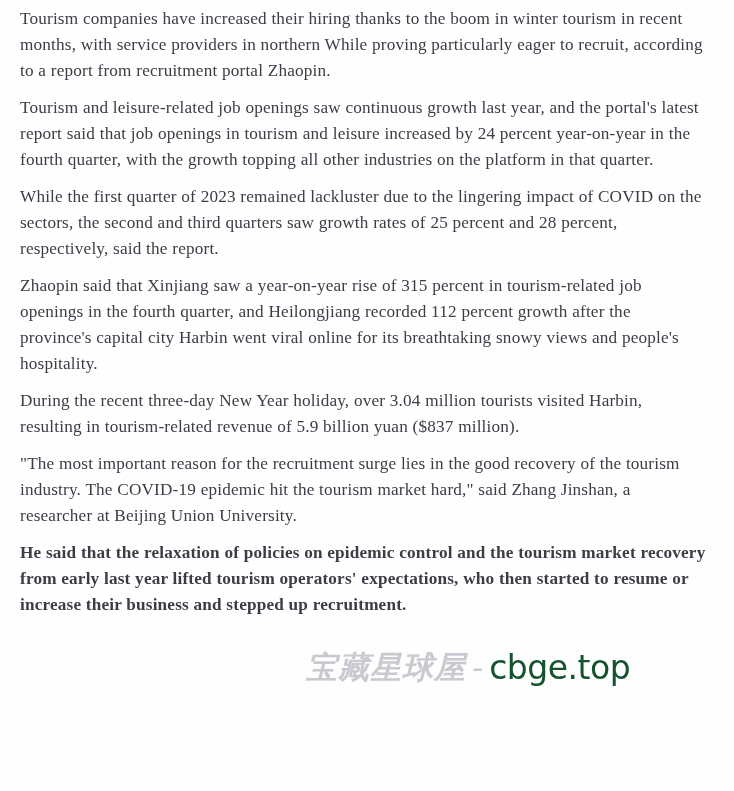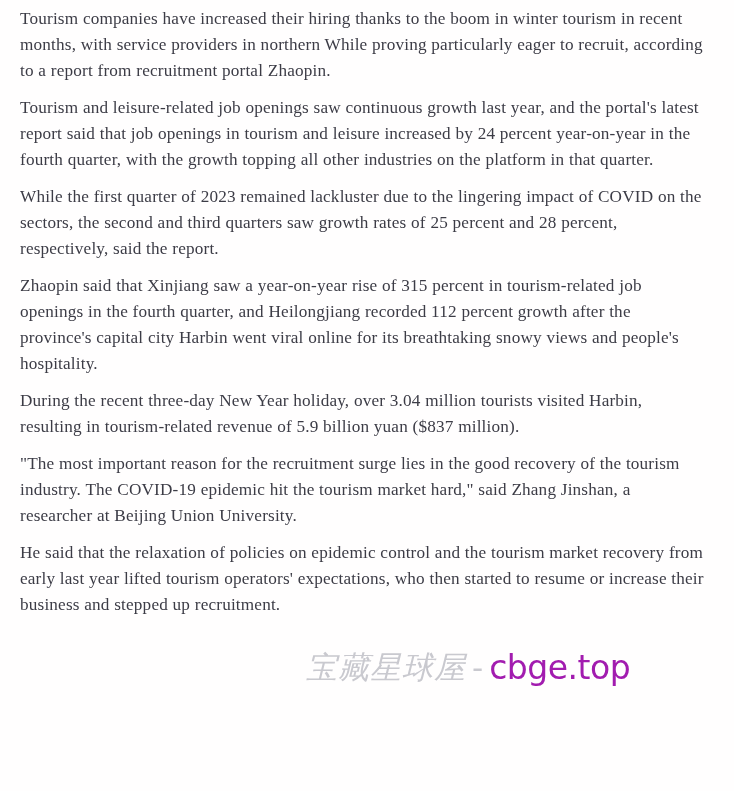--- a/index.html
+++ b/index.html
@@ -28,54 +28,55 @@
     font-size: 17.2px;
     line-height: 26px;
     color: #3c3c46;
     margin: 0 0 11px 0;
     text-align: left;
     letter-spacing: 0.01em;
     word-spacing: 0.01em;
   }
   .para:last-child {
     margin-bottom: 7px;
+    font-weight: bold;
   }
   #watermark {
     position: absolute;
     left: 306px;
     top: 645px;
     width: 360px;
     height: 44px;
     pointer-events: none;
     user-select: none;
     display: flex;
     align-items: center;
     white-space: nowrap;
   }
   #watermark .wm-cn {
     font-family: "DejaVu Sans", "Liberation Sans", sans-serif;
     font-size: 31px;
     font-style: italic;
-    font-weight: 400;
+    font-weight: 700;
     color: #c9c9cf;
     letter-spacing: 1px;
     line-height: 1;
   }
   #watermark .wm-sep {
     font-family: "DejaVu Sans", "Liberation Sans", sans-serif;
     font-size: 31px;
     color: #c9c9cf;
     padding: 0 6px;
     line-height: 1;
   }
   #watermark .wm-url {
     font-family: "DejaVu Sans", "Liberation Sans", sans-serif;
     font-size: 33px;
     font-weight: 400;
-    color: #a21caf;
+    color: #14532d;
     letter-spacing: -0.5px;
     line-height: 1;
   }
 </style>
 </head>
 <body>
 
 <div id="article">
   <p class="para">Tourism companies have increased their hiring thanks to the boom in winter tourism in recent months, with service providers in northern While proving particularly eager to recruit, according to a report from recruitment portal Zhaopin.</p>
   <p class="para">Tourism and leisure-related job openings saw continuous growth last year, and the portal's latest report said that job openings in tourism and leisure increased by 24 percent year-on-year in the fourth quarter, with the growth topping all other industries on the platform in that quarter.</p>

